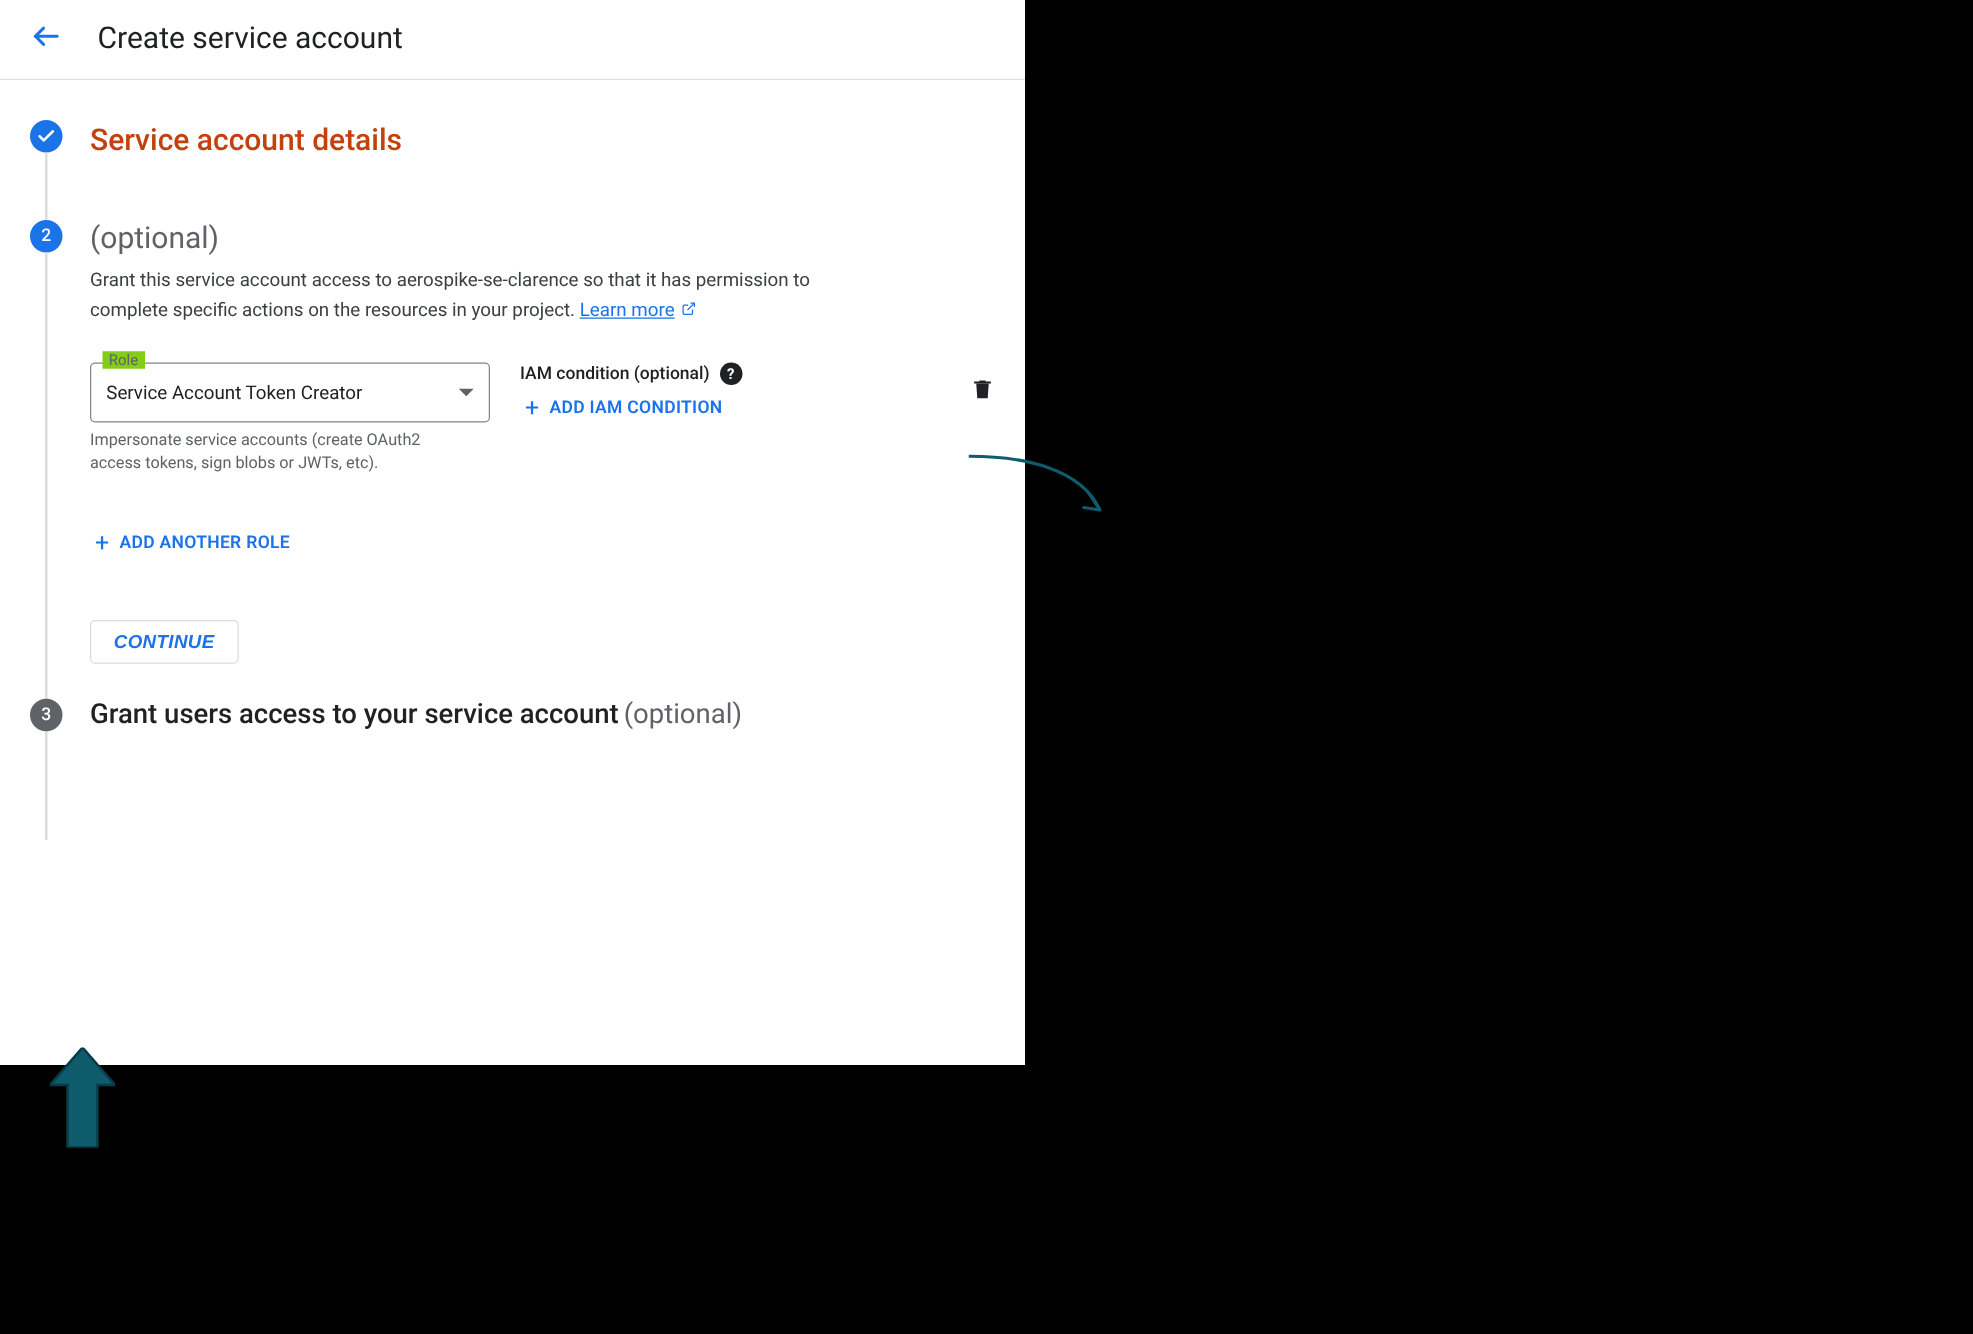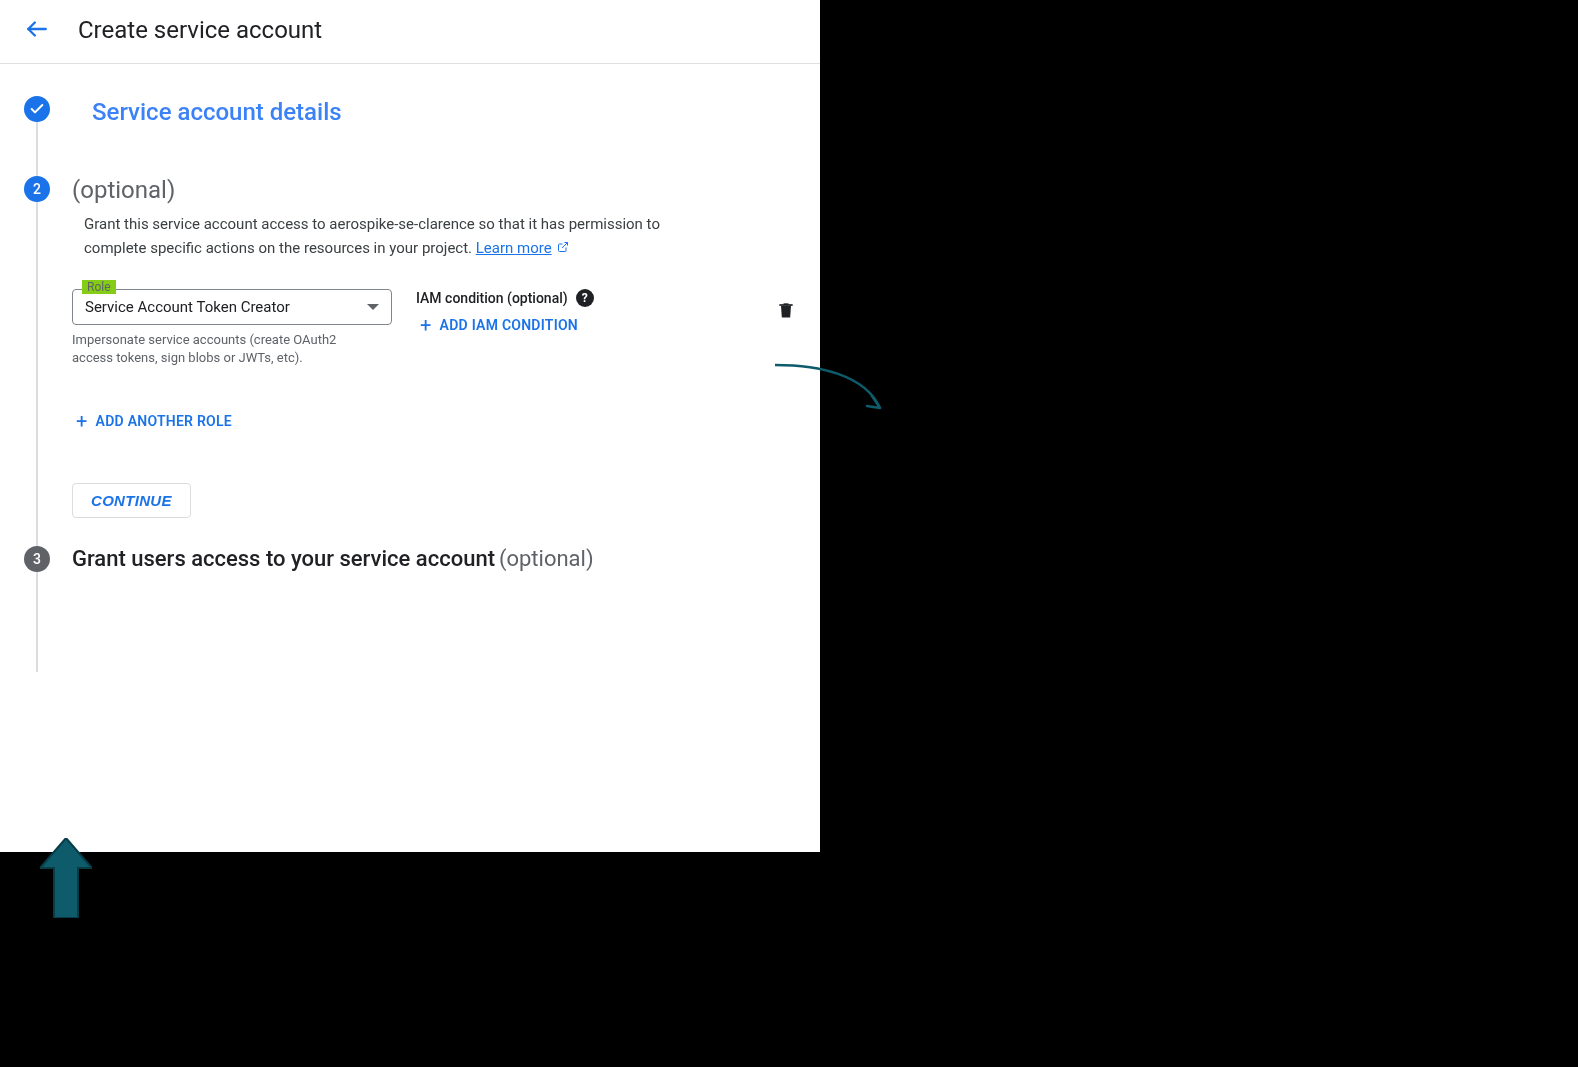--- a/index.html
+++ b/index.html
@@ -66,39 +66,37 @@
       left: 12px;
       top: 26px;
       width: 2px;
       background: #dadce0;
     }
     .connector-1 { height: 70px; }
     .connector-2 { height: 470px; }
     .step-title {
       font-size: 24px;
       font-weight: 500;
-      color: #3b82f6;
+      color: #c2410c;
       line-height: 32px;
-      margin-left: 20px;
     }
     .step-subtitle-opt {
       font-size: 24px;
       font-weight: 400;
       color: #5f6368;
     }
     .step-body {
       margin-left: 48px;
       margin-top: 8px;
     }
     .desc {
       font-size: 15px;
       color: #3c4043;
       line-height: 24px;
       max-width: 640px;
-      margin-left: 12px;
     }
     .link {
       color: #1a73e8;
       text-decoration: underline;
       cursor: pointer;
     }
     .link-ext-icon {
       color: #1a73e8;
       font-size: 13px;
       margin-left: 2px;
@@ -109,21 +107,21 @@
       margin-top: 28px;
       gap: 24px;
     }
     .role-field-wrap {
       position: relative;
       width: 320px;
     }
     .role-field {
       border: 1px solid #80868b;
       border-radius: 4px;
-      height: 36px;
+      height: 48px;
       display: flex;
       align-items: center;
       padding: 0 12px;
       justify-content: space-between;
       cursor: pointer;
       background: #fff;
     }
     .role-label {
       position: absolute;
       top: -9px;

